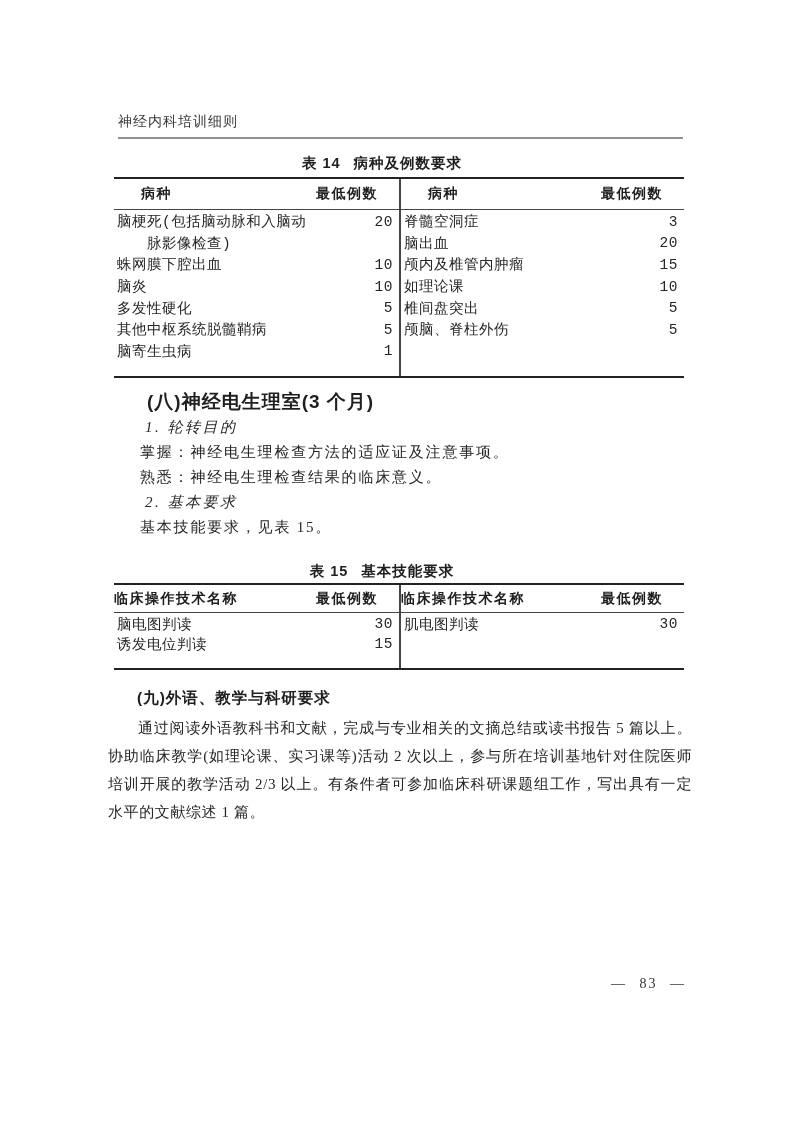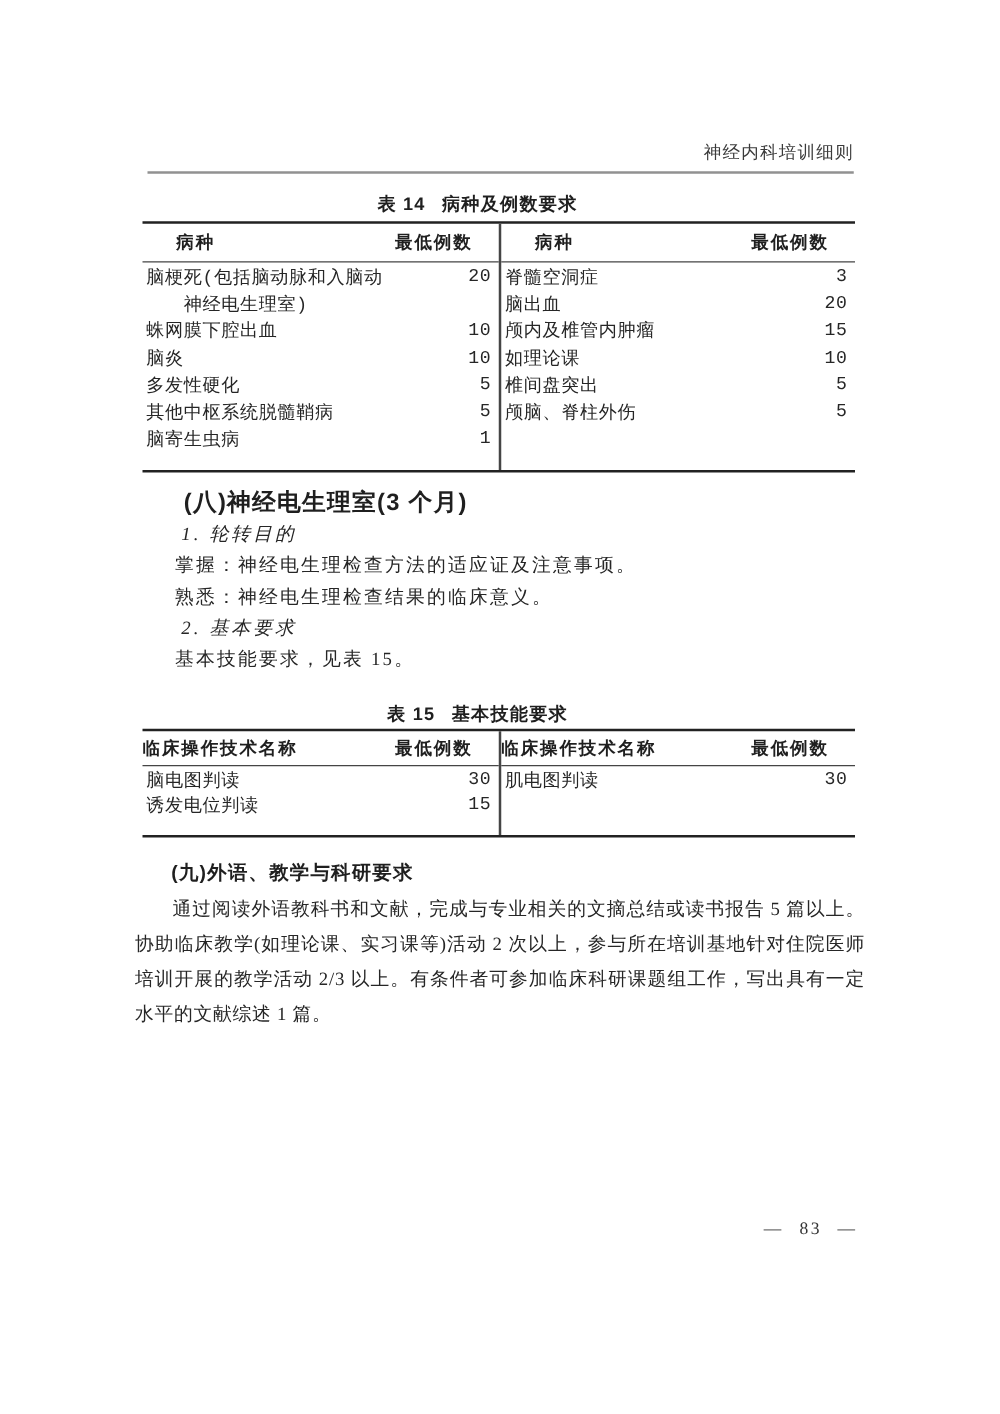--- a/index.html
+++ b/index.html
@@ -7,21 +7,21 @@
     position:relative;
     width:800px;height:1131px;
     background:#ffffff;
     overflow:hidden;
     color:#262626;
     font-family:"Liberation Serif","DejaVu Serif",serif;
   }
   
   .running-head{
     position:absolute;top:113px;left:118px;width:565px;
-    text-align:right;
+    text-align:left;
     font-size:14px;letter-spacing:1px;color:#3a3a3a;
     padding-bottom:6px;
     border-bottom:2px solid #919191;
   }
   
   .caption{
     position:absolute;left:0;width:764px;text-align:center;
     font-family:"Liberation Sans","DejaVu Sans",sans-serif;
     font-weight:bold;font-size:14.5px;letter-spacing:1px;color:#1f1f1f;
   }
@@ -105,21 +105,21 @@
         <span class="hval">最低例数</span>
       </div>
       <div class="tbody">
 
           <div class="trow">
             <span class="rname">脑梗死(包括脑动脉和入脑动</span>
             <span class="rval">20</span>
           </div>
 
           <div class="trow">
-            <span class="rname">　　神经电生理室)</span>
+            <span class="rname">　　脉影像检查)</span>
             <span class="rval"></span>
           </div>
 
           <div class="trow">
             <span class="rname">蛛网膜下腔出血</span>
             <span class="rval">10</span>
           </div>
 
           <div class="trow">
             <span class="rname">脑炎</span>

